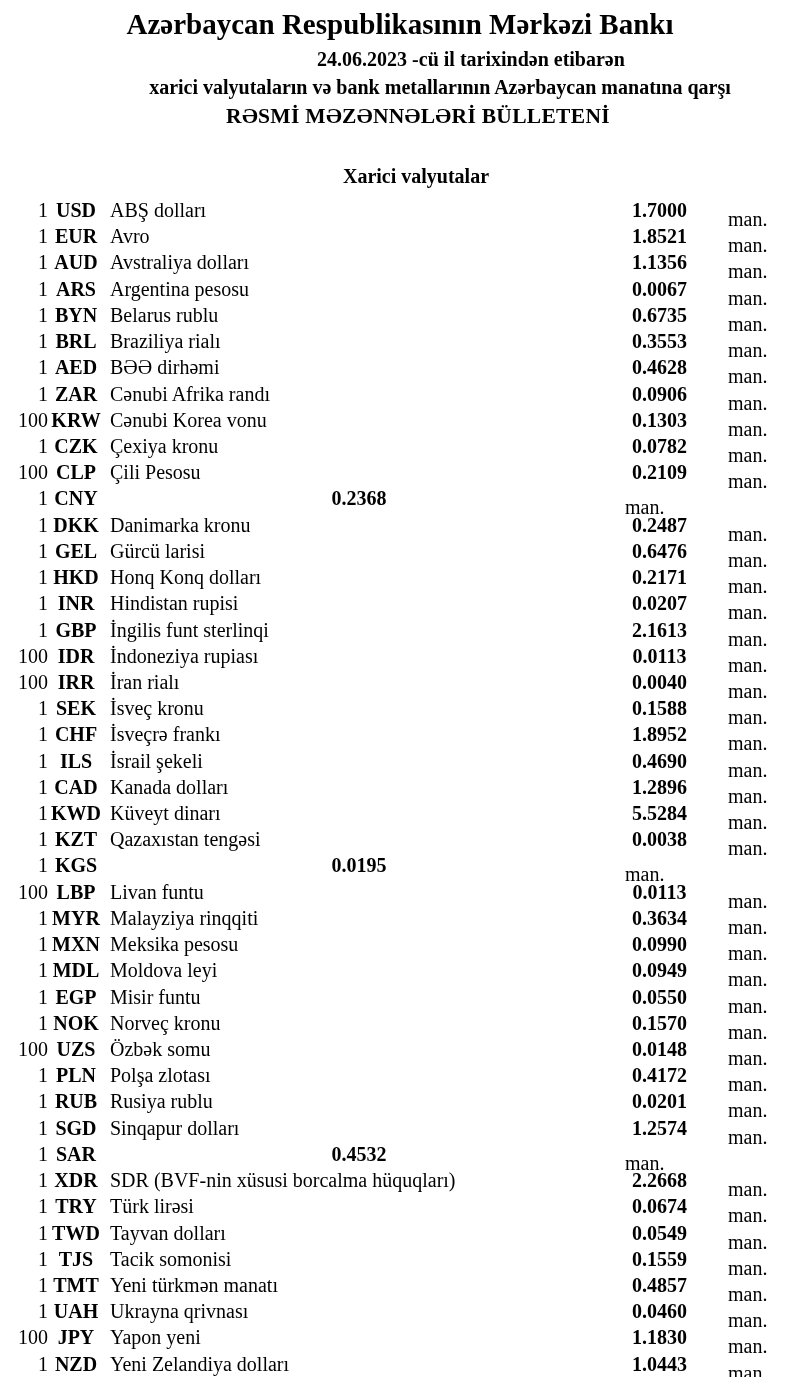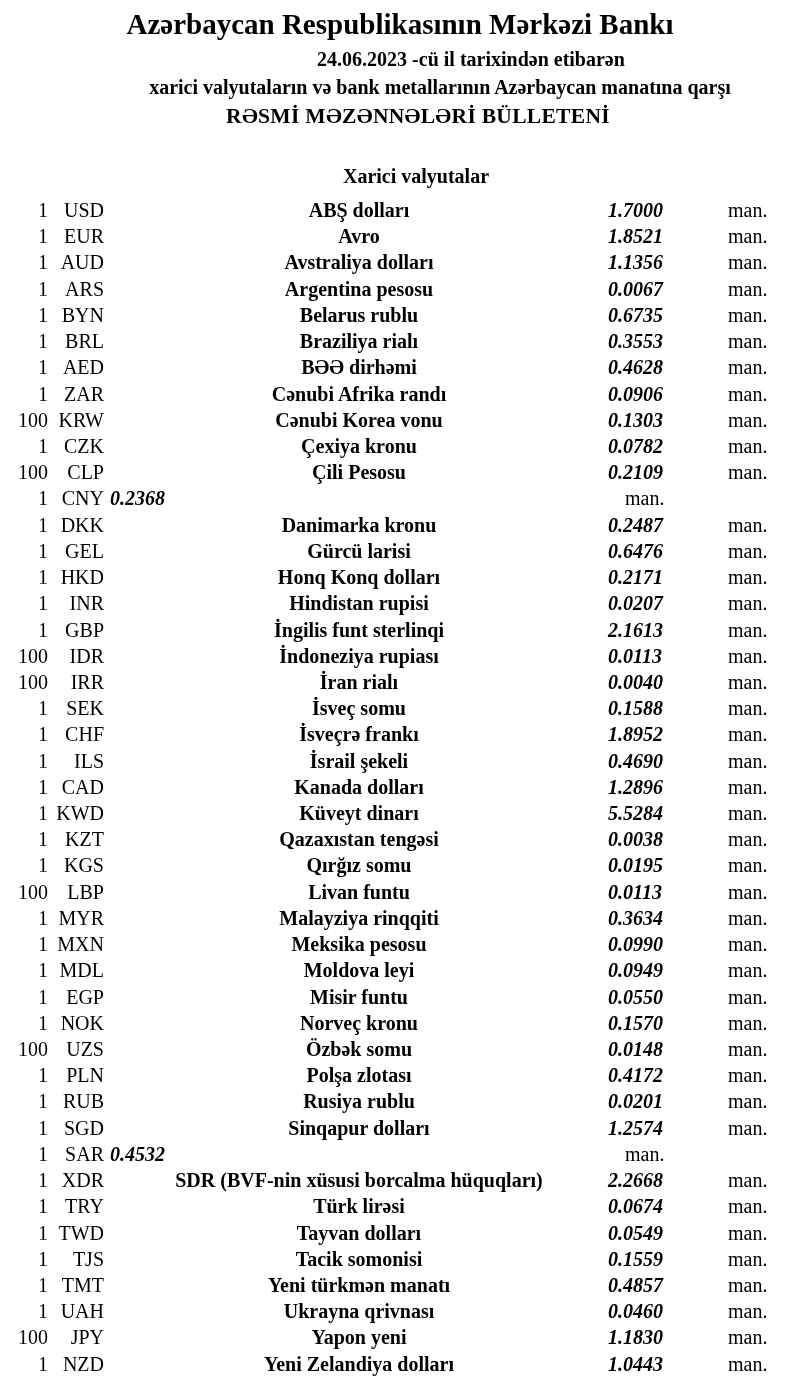--- a/index.html
+++ b/index.html
@@ -79,24 +79,24 @@
   }
   .row {
     display: grid;
     grid-template-columns: 48px 62px 1fr 103px 89px;
     height: 26.22px;
     font-size: 20px;
     line-height: 26.22px;
     white-space: nowrap;
   }
   .qty  { text-align: right; }
-  .code { text-align: right; padding-right: 6px; }
-  .name { text-align: center; overflow: hidden; font-weight: bold; }
-  .rate { text-align: left; font-weight: bold; font-style: italic; }
-  .man  { text-align: left; padding-left: 17px; }
+  .code { text-align: center; padding-right: 6px; font-weight: bold; }
+  .name { text-align: left; overflow: hidden; }
+  .rate { text-align: center; font-weight: bold; }
+  .man  { text-align: left; padding-left: 17px; margin-top: 9px; }
 </style>
 </head>
 <body>
 
 <div class="page" style="color: rgb(0, 0, 0); background: rgb(255, 255, 255);">
   <div class="bank-name">Azərbaycan Respublikasının Mərkəzi Bankı</div>
   <div class="date-line">24.06.2023 -cü il tarixindən etibarən</div>
   <div class="subtitle">xarici valyutaların və bank metallarının Azərbaycan manatına qarşı</div>
   <div class="bulletin-title">RƏSMİ MƏZƏNNƏLƏRİ BÜLLETENİ</div>
   <div class="section-title">Xarici valyutalar</div>
@@ -248,21 +248,21 @@
     <span class="qty">100</span>
     <span class="code">IRR</span>
     <span class="name">İran rialı</span>
     <span class="rate">0.0040</span>
     <span class="man">man.</span>
   </div>
 
   <div class="row">
     <span class="qty">1</span>
     <span class="code">SEK</span>
-    <span class="name">İsveç somu</span>
+    <span class="name">İsveç kronu</span>
     <span class="rate">0.1588</span>
     <span class="man">man.</span>
   </div>
 
   <div class="row">
     <span class="qty">1</span>
     <span class="code">CHF</span>
     <span class="name">İsveçrə frankı</span>
     <span class="rate">1.8952</span>
     <span class="man">man.</span>
@@ -296,21 +296,20 @@
     <span class="qty">1</span>
     <span class="code">KZT</span>
     <span class="name">Qazaxıstan tengəsi</span>
     <span class="rate">0.0038</span>
     <span class="man">man.</span>
   </div>
 
   <div class="row">
     <span class="qty">1</span>
     <span class="code">KGS</span>
-    <span class="name">Qırğız somu</span>
     <span class="rate">0.0195</span>
     <span class="man">man.</span>
   </div>
 
   <div class="row">
     <span class="qty">100</span>
     <span class="code">LBP</span>
     <span class="name">Livan funtu</span>
     <span class="rate">0.0113</span>
     <span class="man">man.</span>

